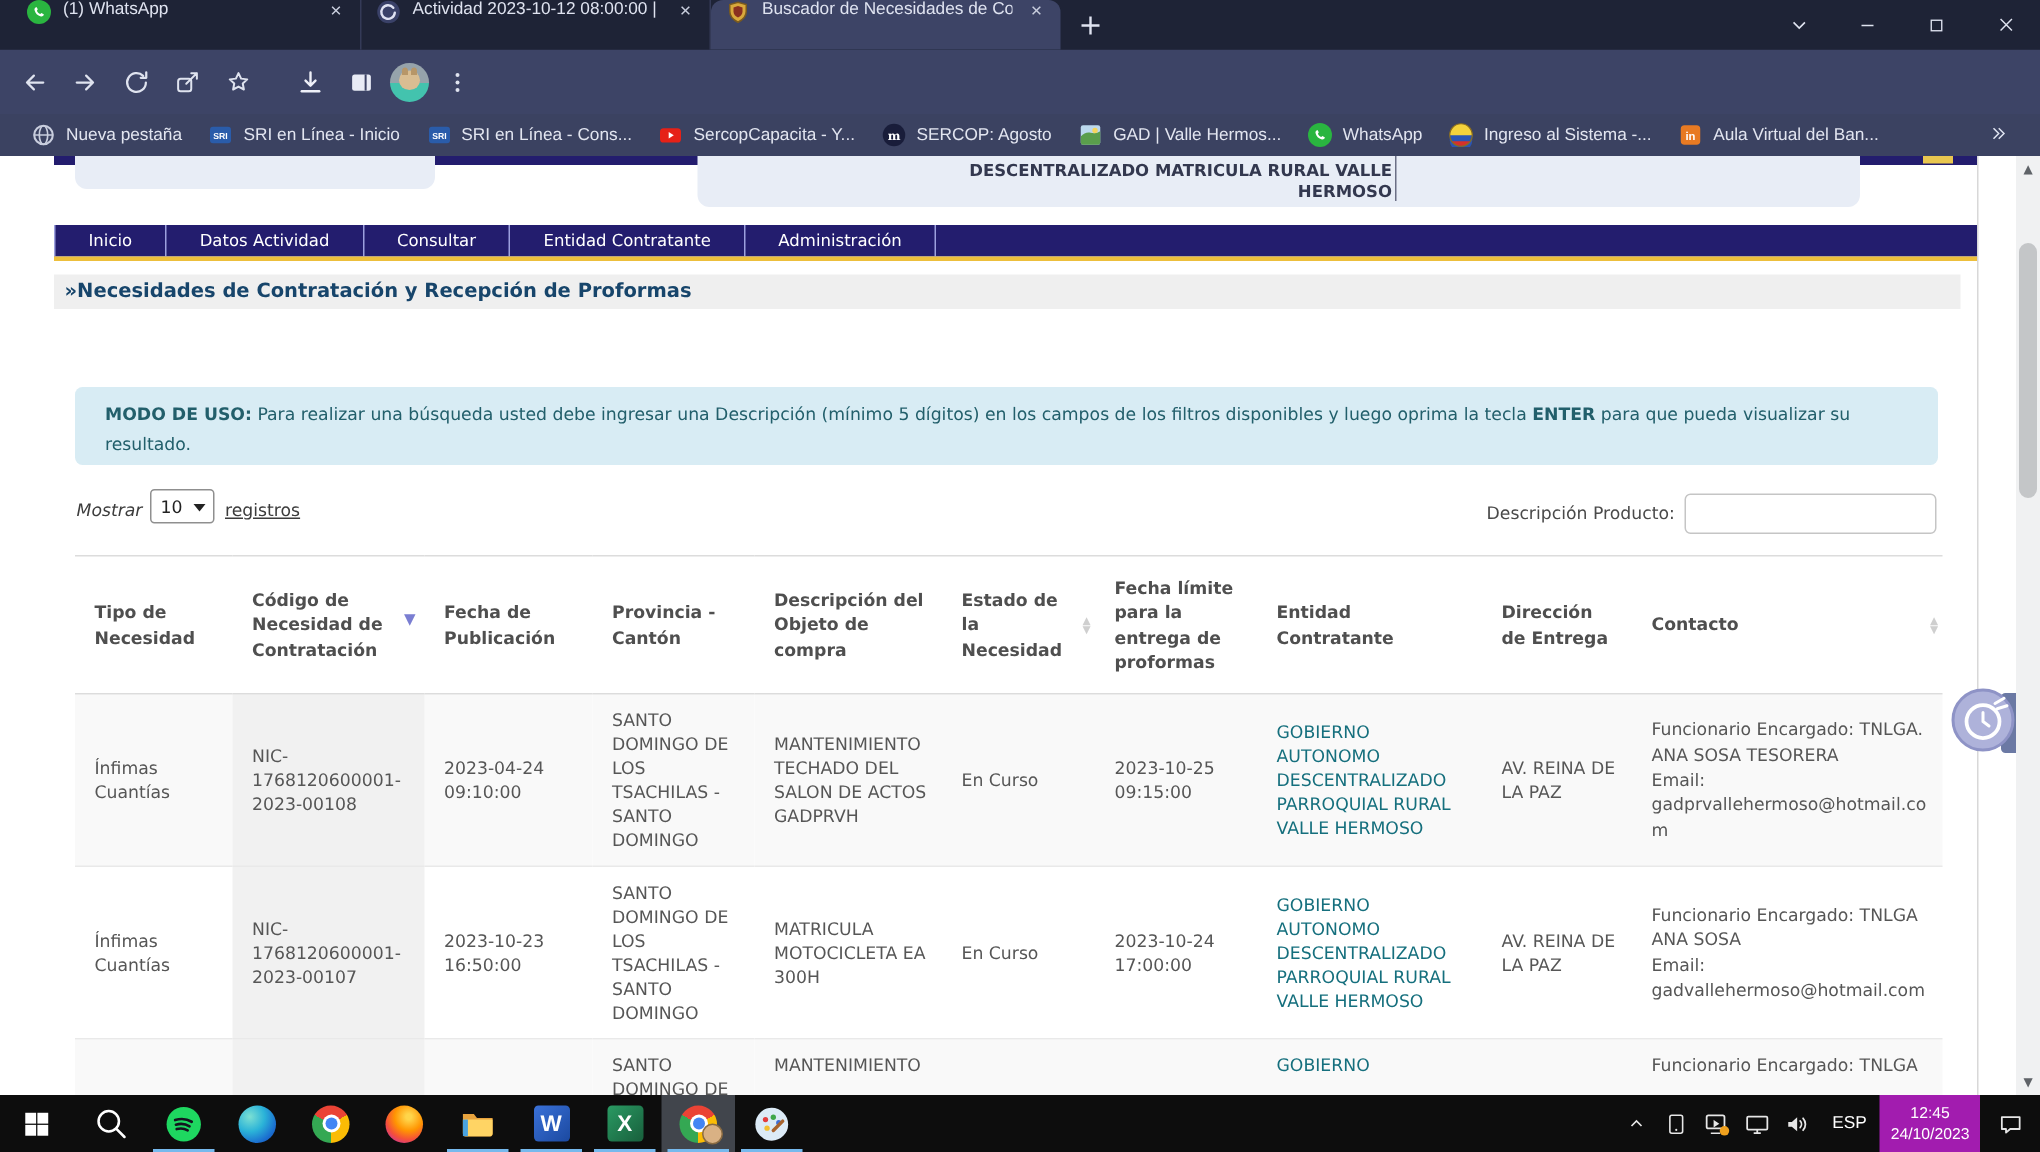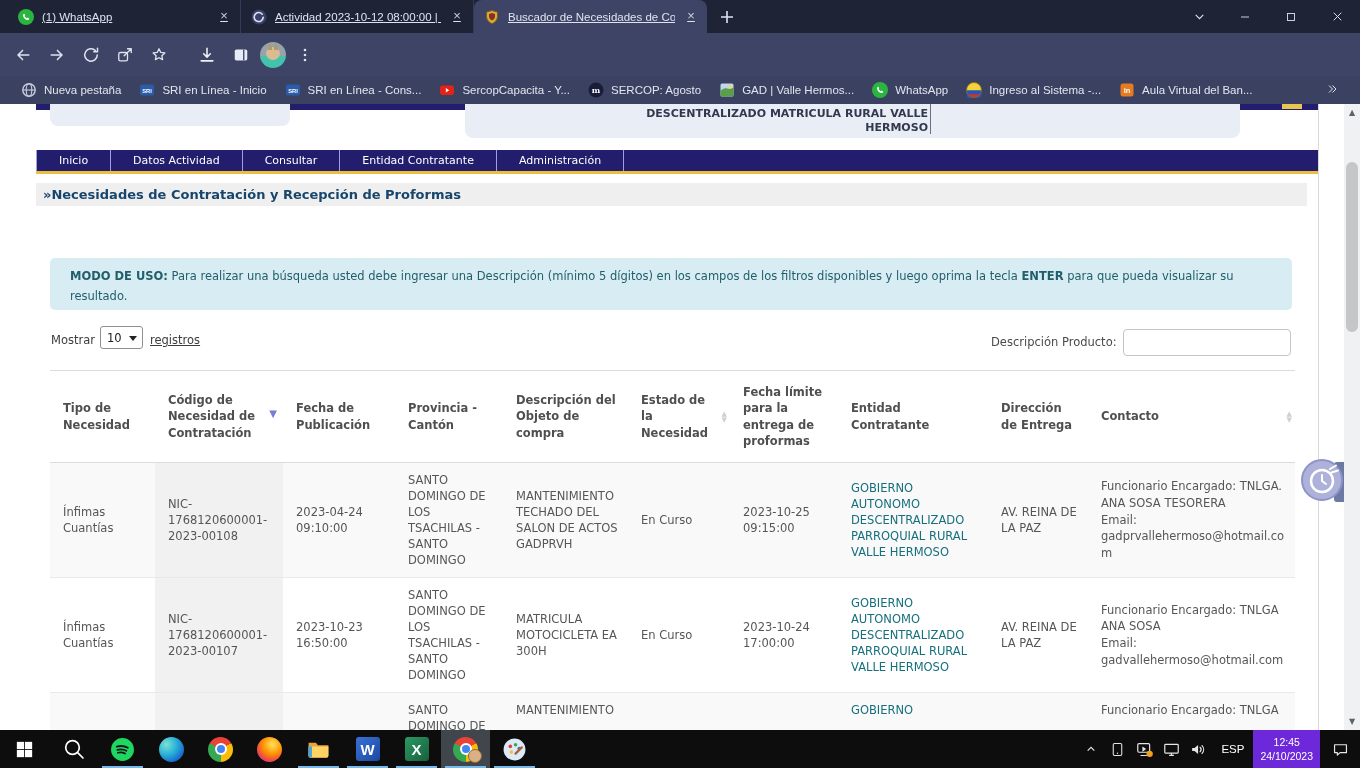--- a/index.html
+++ b/index.html
@@ -4,23 +4,23 @@
 <style>
   * { margin:0; padding:0; box-sizing:border-box; }
   html,body { width:1360px; height:768px; overflow:hidden; background:#000;
               font-family:"Liberation Sans", sans-serif; }
   .screen { position:relative; width:1360px; height:768px; overflow:hidden; }
 
   
   .tabstrip { position:absolute; left:0; top:0; width:1360px; height:33px;
               background:#1e2336; display:flex; }
   .tabs { display:flex; padding-left:8px; }
-  .tab { width:233px; height:33px; display:flex; align-items:center; gap:8px;
+  .tab { width:233px; height:33px; display:flex; gap:8px;
          padding:0 8px 0 10px; color:#dfe3f0; font-size:11.5px; position:relative;
-         border-right:1px solid #343a57; cursor:default;text-decoration:underline; }
+         border-right:1px solid #343a57; cursor:default; }
   .tab.active { background:#3d4466; border-radius:8px 8px 0 0; border-right:none; }
   .tab .favicon { width:16px; height:16px; flex:0 0 16px; display:flex; }
   .tab .tab-title { flex:1; white-space:nowrap; overflow:hidden; }
   .tab .tab-close { width:16px; height:16px; line-height:14px; text-align:center;
                     border-radius:50%; font-size:13px; color:#c9cede; }
   .newtab { width:28px; height:28px; margin-top:3px; margin-left:6px; display:flex;
             align-items:center; justify-content:center; color:#dfe3f0; font-size:17px; }
   .winctl { margin-left:auto; display:flex; }
   .wbtn { width:46px; height:33px; display:flex; align-items:center; justify-content:center; }
 
@@ -147,21 +147,21 @@
       background:conic-gradient(from -60deg, #ea4335 0 120deg, #fbbc05 120deg 240deg, #34a853 240deg 360deg); }
   .chrome-inner { position:absolute; left:6.5px; top:6.5px; width:12px; height:12px;
       border-radius:50%; background:#fff; }
   .chrome-core { position:absolute; left:2px; top:2px; width:8px; height:8px;
       border-radius:50%; background:#4285f4; }
   .mini-avatar { position:absolute; right:8px; bottom:5px; width:14px; height:14px;
       border-radius:50%; background:#d9b184; border:1px solid #8a6b42; z-index:2; }
   .tray { margin-left:auto; display:flex; align-items:center; height:38px; }
   .tray-icon { width:27px; height:38px; display:flex; align-items:center; justify-content:center; }
   .tray-lang { color:#fff; font-size:11.5px; padding:0 9px; }
-  .tray-clock { background:#6d28d9; height:38px; display:flex; flex-direction:column;
+  .tray-clock { background:#a21caf; height:38px; display:flex; flex-direction:column;
                 justify-content:center; align-items:center; padding:0 7px; color:#fff;
                 font-size:10.5px; line-height:1.35; min-width:62px; }
   .tray-action { width:40px; height:38px; display:flex; align-items:center; justify-content:center; }
 </style>
 </head>
 <body>
 
 <div class="screen">
 
   <div class="tabstrip">
@@ -393,21 +393,21 @@
     <div class="goldline"></div>
 
     <div class="titlebar">
       <span>»Necesidades de Contratación y Recepción de Proformas</span>
     </div>
 
     <div class="infobox">
       <b>MODO DE USO:</b><span> Para realizar una búsqueda usted debe ingresar una Descripción (mínimo 5 dígitos) en los campos de los filtros disponibles y luego oprima la tecla </span><b>ENTER</b><span> para que pueda visualizar su resultado.</span>
     </div>
 
-    <div class="ctl-label" style="left:51px; top:229px;">Mostrar</div>
+    <div class="ctl-label" style="left:51px; top:229px;font-style:italic;">Mostrar</div>
     <div class="sel">
       <span>10</span>
       <span class="sel-arrow"></span>
     </div>
     <div class="ctl-label" style="left:150px; top:229px;text-decoration:underline;">registros</div>
 
     <div class="ctl-label" style="left:991px; top:231px; color:#4a4a4a;">Descripción Producto:</div>
     <input class="filter-input" type="text" value="" style="">
 
     <table class="grid">

